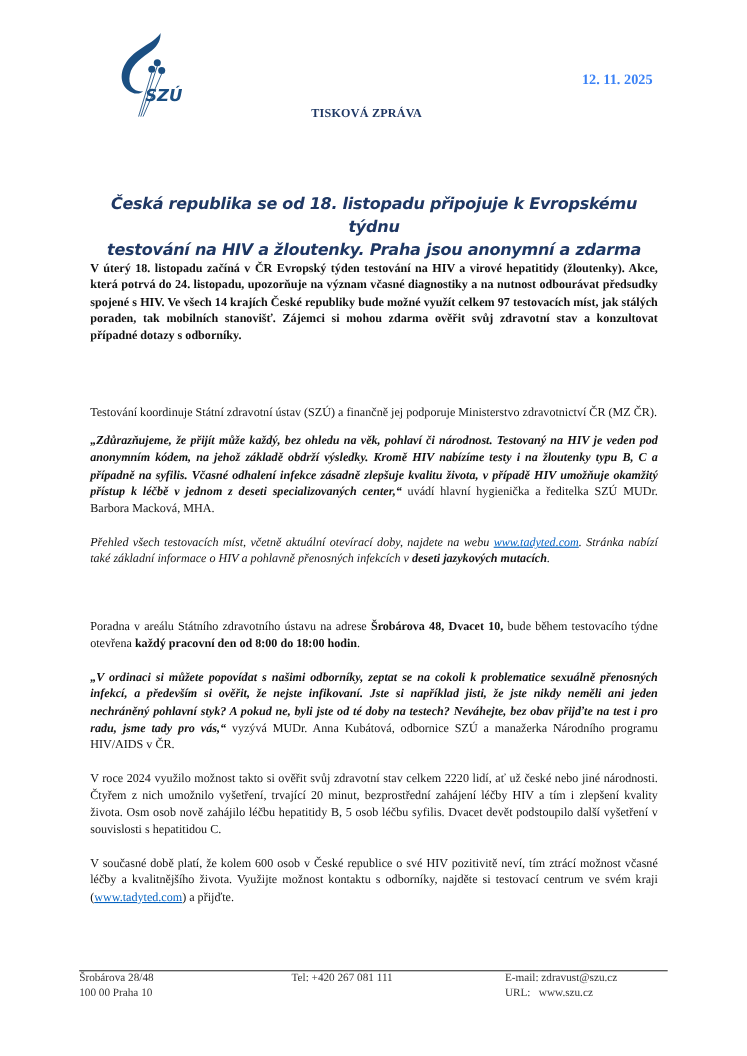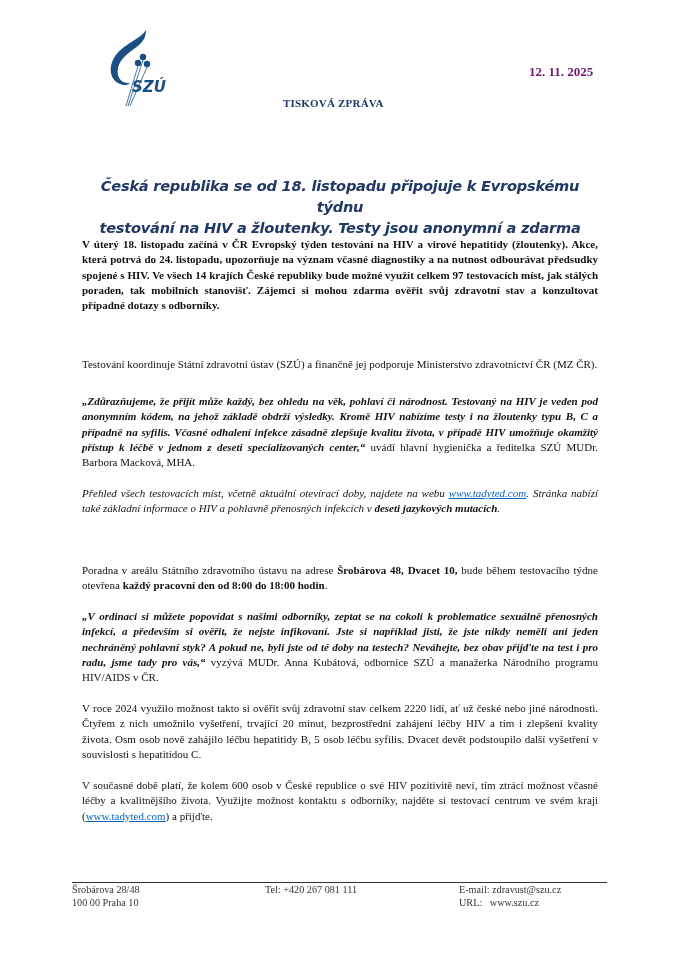--- a/index.html
+++ b/index.html
@@ -3,38 +3,38 @@
   <meta charset="utf-8">
   <style>
     html, body { margin: 0; padding: 0; background: #ffffff; }
     body {
       width: 679px; height: 960px; position: relative; overflow: hidden;
       font-family: "Liberation Serif", serif; color: #111111;
     }
     .logo { position: absolute; left: 100px; top: 30px; width: 80px; height: 80px; }
     .date {
       position: absolute; left: 529px; top: 64px; font-size: 13px; font-weight: bold;
-      color: #701a75; font-family: "Liberation Serif", serif;
+      color: #3b82f6; font-family: "Liberation Serif", serif;
     }
     .press-label {
       position: absolute; left: 283px; top: 97px; font-size: 11px; font-weight: bold;
       color: #1f3864; letter-spacing: 0.2px;
     }
     .headline {
       position: absolute; left: 82px; top: 175px; width: 516px; text-align: center;
       font-family: "DejaVu Sans", sans-serif; font-style: italic; font-weight: bold;
       font-size: 14.6px; line-height: 21px; color: #1f3864; letter-spacing: -0.25px;
     }
     .body {
       position: absolute; left: 82px; width: 516px; font-size: 11px; line-height: 15.3px;
       text-align: justify; color: #111;
     }
     .body p { margin: 0; }
     .lead { top: 237px; font-weight: bold; }
-    .p1 { top: 357px; }
+    .p1 { top: 368px; }
     .p2 { top: 394px; }
     .p3 { top: 486px; font-style: italic; }
     .p4 { top: 563px; }
     .p5 { top: 609px; }
     .p6 { top: 701px; }
     .p7 { top: 778px; }
     .q { font-weight: bold; font-style: italic; }
     .b { font-weight: bold; }
     a.link { color: #0563c1; text-decoration: underline; }
     .footer-rule {
@@ -59,21 +59,21 @@
     <line x1="47" y1="37" x2="30" y2="76" stroke="#1b4f82" stroke-width="0.8"></line>
     <text x="32" y="62" font-family="DejaVu Sans, sans-serif" font-weight="bold" font-style="italic" font-size="15" fill="#1b4f82">SZÚ</text>
   </svg>
 </div>
 
 <div class="date">12. 11. 2025</div>
 <div class="press-label">TISKOVÁ ZPRÁVA</div>
 
 <div class="headline">
   <div>Česká republika se od 18. listopadu připojuje k Evropskému týdnu</div>
-  <div>testování na HIV a žloutenky. Testy jsou anonymní a zdarma</div>
+  <div>testování na HIV a žloutenky. Praha jsou anonymní a zdarma</div>
 </div>
 
 <div class="body lead">
   <p>V úterý 18. listopadu začíná v ČR Evropský týden testování na HIV a virové hepatitidy (žloutenky). Akce, která potrvá do 24. listopadu, upozorňuje na význam včasné diagnostiky a na nutnost odbourávat předsudky spojené s HIV. Ve všech 14 krajích České republiky bude možné využít celkem 97 testovacích míst, jak stálých poraden, tak mobilních stanovišť. Zájemci si mohou zdarma ověřit svůj zdravotní stav a konzultovat případné dotazy s odborníky.</p>
 </div>
 
 <div class="body p1">
   <p>Testování koordinuje Státní zdravotní ústav (SZÚ) a finančně jej podporuje Ministerstvo zdravotnictví ČR (MZ ČR).</p>
 </div>
 

